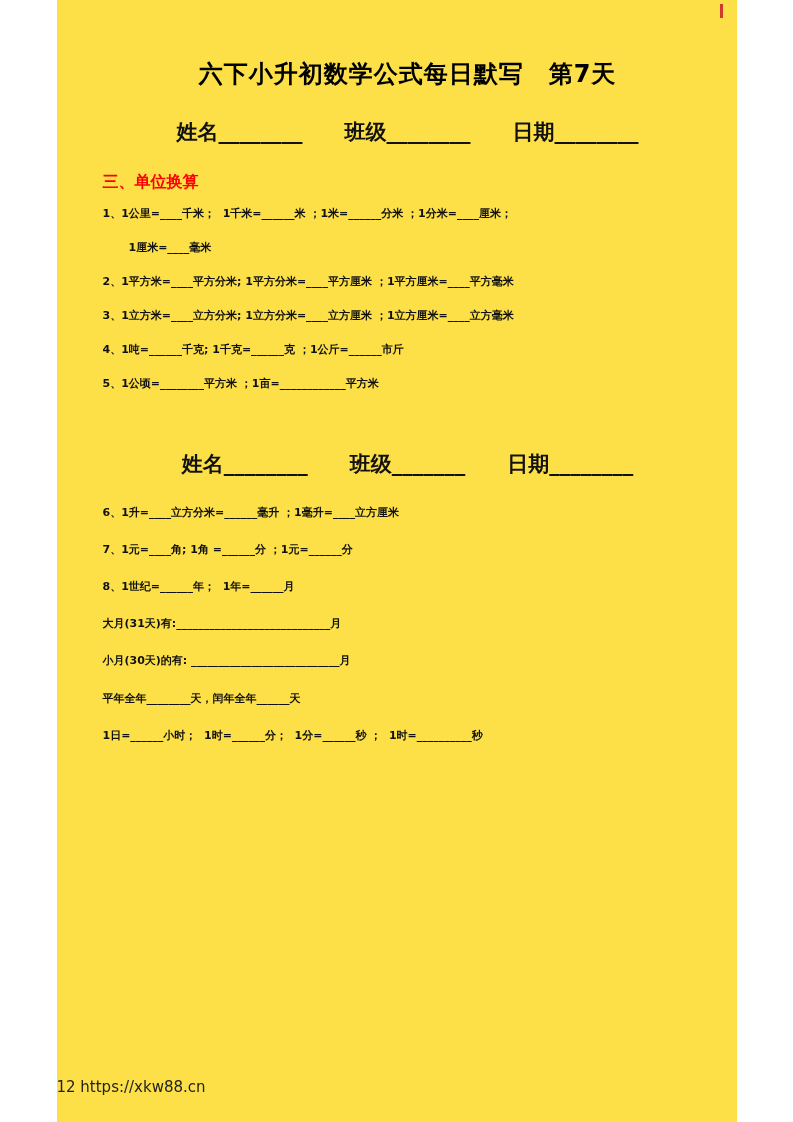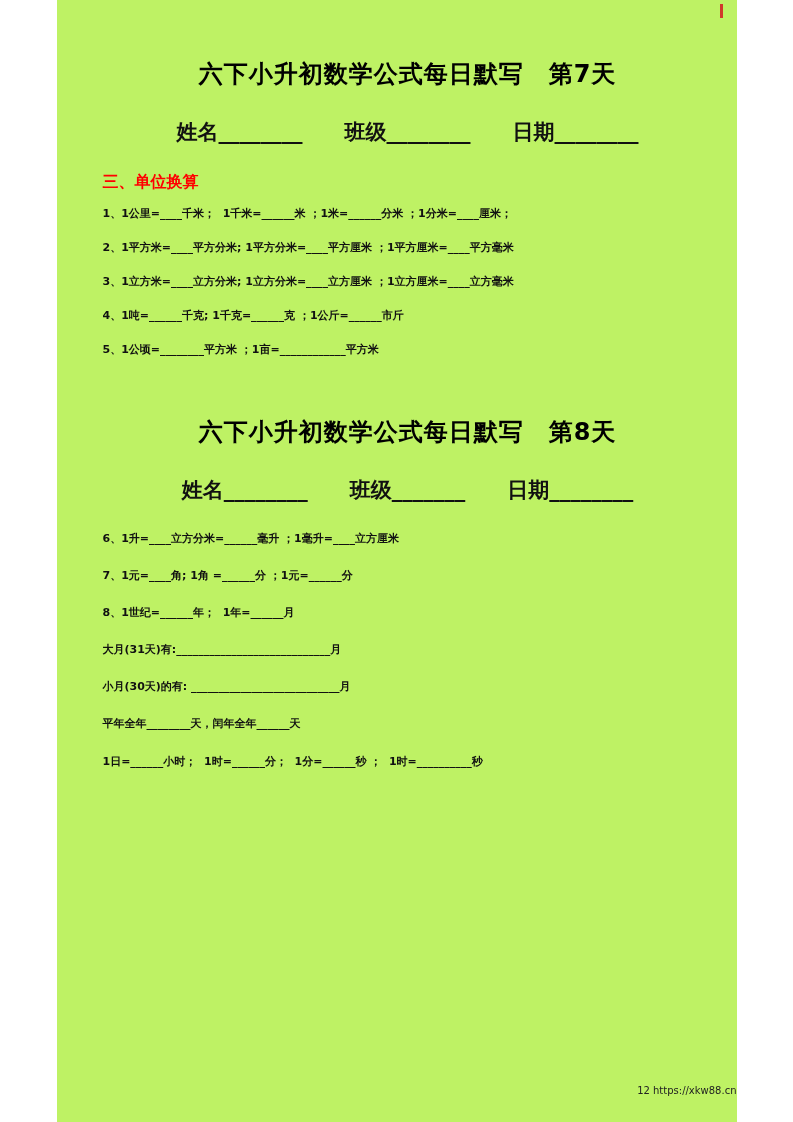--- a/index.html
+++ b/index.html
@@ -5,21 +5,21 @@
   html, body {
     margin: 0;
     padding: 0;
     background: #ffffff;
   }
   .page {
     position: relative;
     width: 680px;
     height: 1122px;
     margin: 0 auto;
-    background: #bef264;
+    background: #fde047;
     font-family: "DejaVu Sans", "Liberation Sans", sans-serif;
     color: #111111;
     overflow: hidden;
     box-sizing: border-box;
     padding: 58px 24px 0 46px;
   }
   .corner-mark {
     position: absolute;
     top: 4px;
     right: 14px;
@@ -66,48 +66,48 @@
     margin-top: 58px;
   }
   .section2 .line {
     margin-bottom: 20px;
   }
   .footer {
     position: absolute;
     bottom: 26px;
     left: 0;
     width: 100%;
-    text-align: right;
-    font-size: 10px;
+    text-align: left;
+    font-size: 15px;
     font-weight: 400;
     color: #222222;
     margin-top: 36px;
   }
 </style>
 </head>
 <body>
 
 <div class="page">
 
   <div class="corner-mark"></div>
 
   <div>
     <div class="doc-title">六下小升初数学公式每日默写　第7天</div>
     <div class="meta-line">姓名________　　班级________　　日期________</div>
     <div class="section-header">三、单位换算</div>
 
     <div class="line">1、1公里=____千米；  1千米=______米 ；1米=______分米 ；1分米=____厘米；</div>
+    <div class="line indent">1厘米=____毫米</div>
     <div class="line">2、1平方米=____平方分米; 1平方分米=____平方厘米 ；1平方厘米=____平方毫米</div>
     <div class="line">3、1立方米=____立方分米; 1立方分米=____立方厘米 ；1立方厘米=____立方毫米</div>
     <div class="line">4、1吨=______千克; 1千克=______克 ；1公斤=______市斤</div>
     <div class="line">5、1公顷=________平方米 ；1亩=____________平方米</div>
   </div>
 
   <div class="section2">
-    <div class="doc-title">六下小升初数学公式每日默写　第8天</div>
     <div class="meta-line">姓名________　　班级_______　　日期________</div>
 
     <div class="line">6、1升=____立方分米=______毫升 ；1毫升=____立方厘米</div>
     <div class="line">7、1元=____角; 1角 =______分 ；1元=______分</div>
     <div class="line">8、1世纪=______年；  1年=______月</div>
     <div class="line">大月(31天)有:____________________________月</div>
     <div class="line">小月(30天)的有: ___________________________月</div>
     <div class="line">平年全年________天，闰年全年______天</div>
     <div class="line">1日=______小时；  1时=______分；  1分=______秒 ；  1时=__________秒</div>
   </div>

